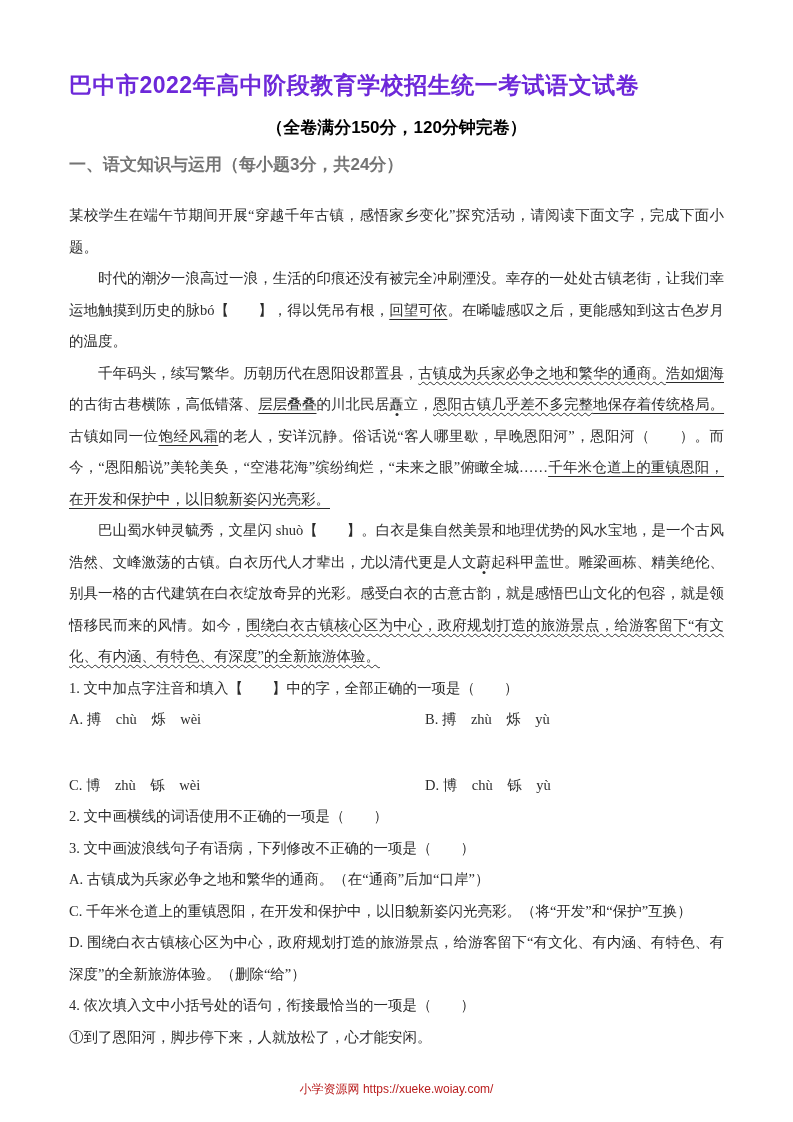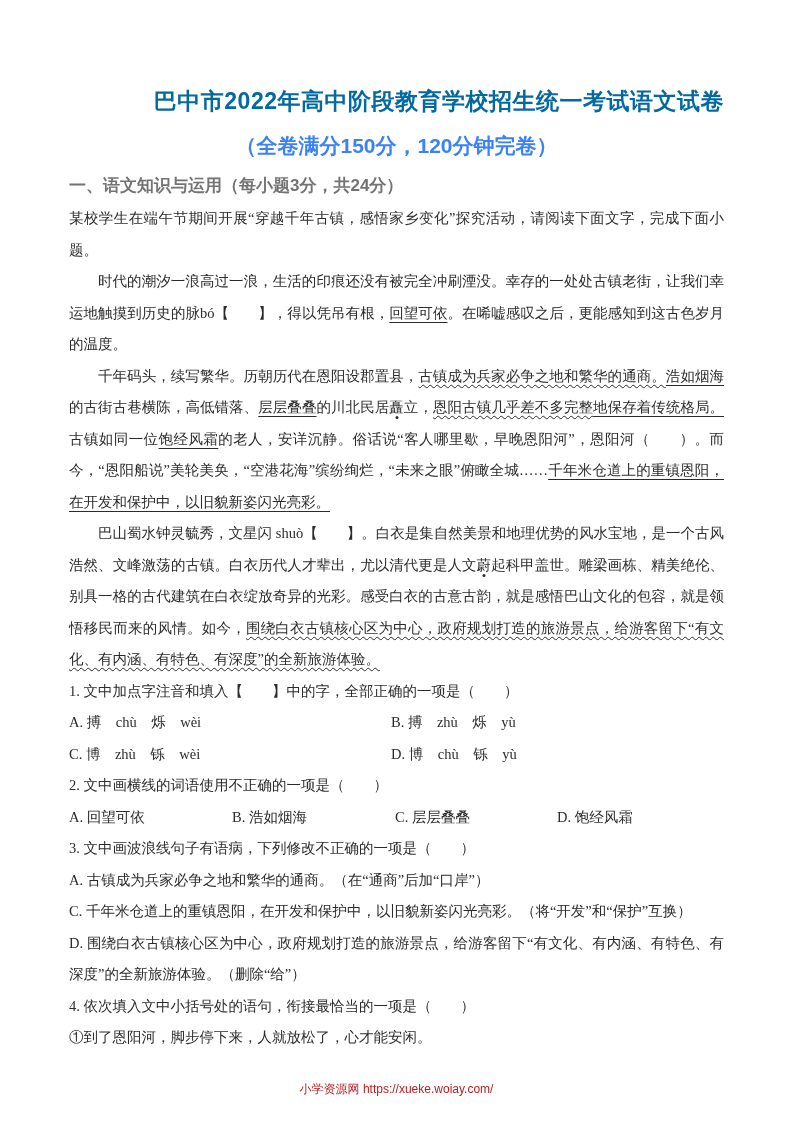--- a/index.html
+++ b/index.html
@@ -11,52 +11,52 @@
     height: 1122px;
     margin: 0 auto;
     background: #ffffff;
     color: #2b2b2b;
     padding: 62px 69px 0 69px;
     font-family: "Liberation Serif", "DejaVu Serif", serif;
     font-size: 14.5px;
     overflow: hidden;
   }
   .doc-title {
-    margin: 24px 0 0 0;
+    margin: 8px 0 0 0;
     font-family: "Liberation Sans", "DejaVu Sans", sans-serif;
     font-size: 23px;
     font-weight: 700;
-    text-align: right;
-    color: #0369a1;
+    text-align: left;
+    color: #6d28d9;
     letter-spacing: 0.5px;
   }
   .doc-subtitle {
     margin: 15px 0 0 0;
     font-family: "Liberation Sans", "DejaVu Sans", sans-serif;
-    font-size: 21px;
+    font-size: 17px;
     font-weight: 700;
     text-align: center;
-    color: #3b82f6;
+    color: #000000;
   }
   .section-heading {
     margin: 13px 0 0 0;
     font-family: "Liberation Sans", "DejaVu Sans", sans-serif;
     font-size: 17px;
     font-weight: 700;
     color: #737373;
     line-height: 26px;
   }
   .para {
     margin: 0;
     line-height: 31.5px;
     text-align: justify;
   }
   .indent { text-indent: 2em; }
   .no-indent { text-indent: 0; }
-  .intro { margin-top: 4px; }
+  .intro { margin-top: 22px; }
   .u-line {
     text-decoration: underline;
     text-decoration-thickness: 1px;
     text-underline-offset: 4px;
   }
   .u-wavy {
     text-decoration: underline wavy;
     text-decoration-thickness: 1px;
     text-underline-offset: 3px;
   }
@@ -67,21 +67,21 @@
     left: 50%;
     bottom: -4px;
     transform: translateX(-50%);
     width: 3px;
     height: 3px;
     border-radius: 50%;
     background: #2b2b2b;
   }
   .q-stem { margin: 0; line-height: 31.5px; text-align: justify; }
   .opt-grid { display: grid; }
-  .grid2 { grid-template-columns: 322px 1fr; }
+  .grid2 { grid-template-columns: 322px 1fr; gap: 34px; }
   .grid4 { grid-template-columns: 163px 163px 162px 1fr; }
   .opt { margin: 0; line-height: 31.5px; }
   .opt-block { margin: 0; line-height: 31.5px; text-align: justify; }
   .numbered { margin: 0; line-height: 31.5px; text-align: justify; }
   .footer {
     position: absolute;
     left: 0;
     right: 0;
     bottom: 24px;
     text-align: center;
@@ -106,26 +106,20 @@
     </div>
   <div id="questions">
       <p class="q-stem">1. 文中加点字注音和填入【　　】中的字，全部正确的一项是（　　）</p>
       <div class="opt-grid grid2">
         <p class="opt">A. 搏　chù　烁　wèi</p>
         <p class="opt">B. 搏　zhù　烁　yù</p>
         <p class="opt">C. 博　zhù　铄　wèi</p>
         <p class="opt">D. 博　chù　铄　yù</p>
       </div>
       <p class="q-stem">2. 文中画横线的词语使用不正确的一项是（　　）</p>
-      <div class="opt-grid grid4">
-        <p class="opt">A. 回望可依</p>
-        <p class="opt">B. 浩如烟海</p>
-        <p class="opt">C. 层层叠叠</p>
-        <p class="opt">D. 饱经风霜</p>
-      </div>
       <p class="q-stem">3. 文中画波浪线句子有语病，下列修改不正确的一项是（　　）</p>
       <p class="opt-block">A. 古镇成为兵家必争之地和繁华的通商。（在“通商”后加“口岸”）</p>
       <p class="opt-block">C. 千年米仓道上的重镇恩阳，在开发和保护中，以旧貌新姿闪光亮彩。（将“开发”和“保护”互换）</p>
       <p class="opt-block">D. 围绕白衣古镇核心区为中心，政府规划打造的旅游景点，给游客留下“有文化、有内涵、有特色、有深度”的全新旅游体验。（删除“给”）</p>
       <p class="q-stem">4. 依次填入文中小括号处的语句，衔接最恰当的一项是（　　）</p>
       <p class="numbered">①到了恩阳河，脚步停下来，人就放松了，心才能安闲。</p>
     </div>
 
   <div class="footer">小学资源网 https://xueke.woiay.com/</div>
 </div>

